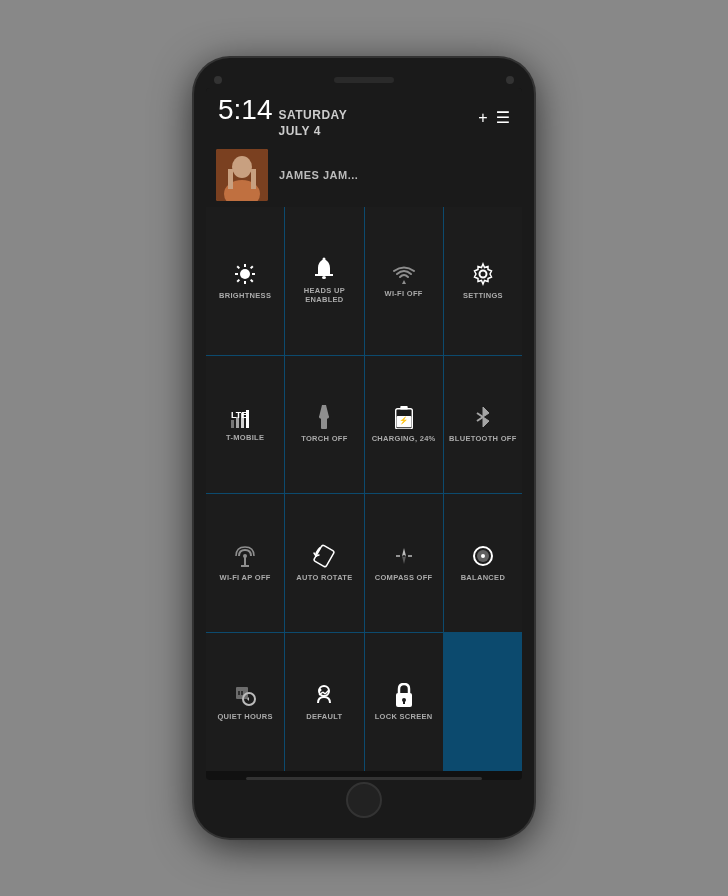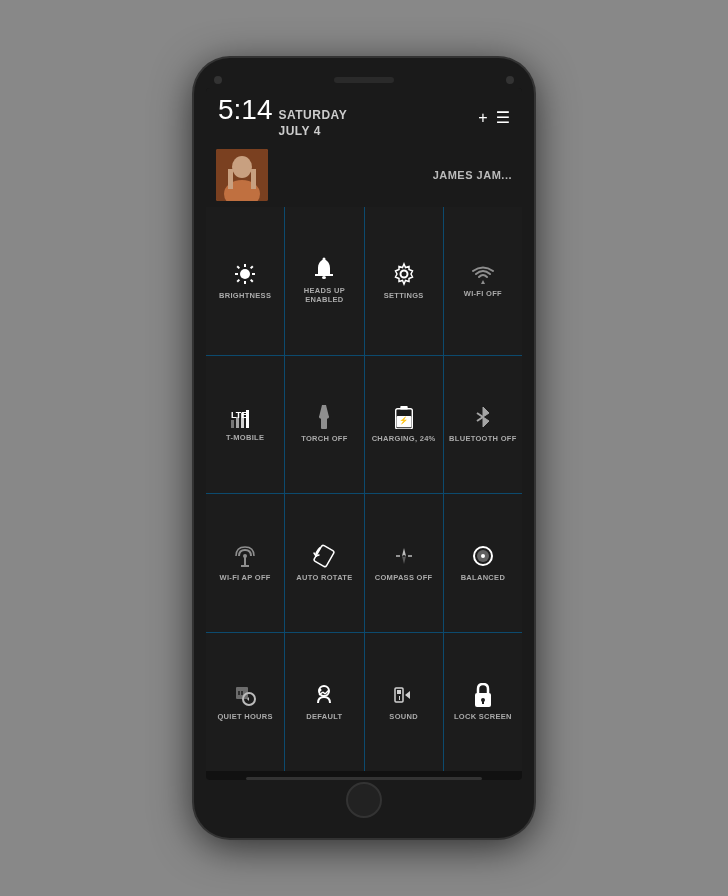--- a/index.html
+++ b/index.html
@@ -87,21 +87,20 @@
       color: white;
       font-size: 16px;
     }
     .profile-header {
       background: #1a1a1a;
       display: flex;
       align-items: center;
       padding: 4px 10px 6px 10px;
       gap: 11px;
       flex-shrink: 0;
-      justify-content: space-between;
     }
     .avatar {
       width: 52px;
       height: 52px;
       border-radius: 2px;
       background: #555;
       overflow: hidden;
       flex-shrink: 0;
     }
     .avatar-placeholder {
@@ -243,38 +242,38 @@
             <path d="M11 2 C11 2 5 4 5 11 L5 17 L2 17 L2 19 L20 19 L20 17 L17 17 L17 11 C17 4 11 2 11 2Z" fill="white"></path>
             <rect x="9" y="19" width="4" height="3" rx="2" fill="white"></rect>
             <circle cx="11" cy="2" r="1.5" fill="white"></circle>
           </svg>
         </span>
         <span class="cell-label">HEADS UP<br>ENABLED</span>
       </div>
 
       <div class="grid-cell">
         <span class="cell-icon">
-          <svg width="24" height="24" viewBox="0 0 24 24" fill="none">
-            <circle cx="12" cy="12" r="3.5" stroke="white" stroke-width="2"></circle>
-            <path d="M12 2 L13.5 5.5 L17 4.5 L17 7.5 L20.5 9 L19 12 L20.5 15 L17 16.5 L17 19.5 L13.5 18.5 L12 22 L10.5 18.5 L7 19.5 L7 16.5 L3.5 15 L5 12 L3.5 9 L7 7.5 L7 4.5 L10.5 5.5 Z" stroke="white" stroke-width="1.5" fill="none"></path>
-          </svg>
-        </span>
-        <span class="cell-label">SETTINGS</span>
-      </div>
-
-      <div class="grid-cell">
-        <span class="cell-icon">
           <svg width="24" height="20" viewBox="0 0 24 20" fill="white" opacity="0.5">
             <path d="M12 16 L14 20 L10 20 Z" fill="white"></path>
             <path d="M8 13 Q12 9 16 13" fill="none" stroke="white" stroke-width="2" stroke-linecap="round"></path>
             <path d="M5 10 Q12 4 19 10" fill="none" stroke="white" stroke-width="2" stroke-linecap="round"></path>
             <path d="M2 7 Q12 0 22 7" fill="none" stroke="white" stroke-width="2" stroke-linecap="round"></path>
           </svg>
         </span>
         <span class="cell-label">WI-FI OFF</span>
+      </div>
+
+      <div class="grid-cell">
+        <span class="cell-icon">
+          <svg width="24" height="24" viewBox="0 0 24 24" fill="none">
+            <circle cx="12" cy="12" r="3.5" stroke="white" stroke-width="2"></circle>
+            <path d="M12 2 L13.5 5.5 L17 4.5 L17 7.5 L20.5 9 L19 12 L20.5 15 L17 16.5 L17 19.5 L13.5 18.5 L12 22 L10.5 18.5 L7 19.5 L7 16.5 L3.5 15 L5 12 L3.5 9 L7 7.5 L7 4.5 L10.5 5.5 Z" stroke="white" stroke-width="1.5" fill="none"></path>
+          </svg>
+        </span>
+        <span class="cell-label">SETTINGS</span>
       </div>
 
       <div class="grid-cell">
         <span class="cell-icon">
           <svg width="28" height="22" viewBox="0 0 28 22" fill="white">
             <text x="0" y="12" font-size="9" font-weight="bold" fill="white" font-family="Arial">LTE</text>
             <rect x="0" y="14" width="3" height="8" fill="white" opacity="0.4"></rect>
             <rect x="5" y="11" width="3" height="11" fill="white" opacity="0.6"></rect>
             <rect x="10" y="7" width="3" height="15" fill="white" opacity="0.8"></rect>
             <rect x="15" y="4" width="3" height="18" fill="white"></rect>
@@ -386,31 +385,20 @@
             <path d="M6 20 Q6 14 12 14 Q18 14 18 20" fill="none" stroke="white" stroke-width="2"></path>
             <circle cx="8" cy="7" r="1.5" fill="white"></circle>
             <line x1="7" y1="12" x2="11" y2="9" stroke="white" stroke-width="1.5"></line>
             <line x1="11" y1="9" x2="13" y2="11" stroke="white" stroke-width="1.5"></line>
             <line x1="13" y1="11" x2="17" y2="7" stroke="white" stroke-width="1.5"></line>
           </svg>
         </span>
         <span class="cell-label">DEFAULT</span>
       </div>
 
-      <div class="grid-cell">
-        <span class="cell-icon">
-          <svg width="24" height="24" viewBox="0 0 24 24" fill="white" opacity="0.8">
-            <rect x="3" y="5" width="8" height="14" rx="1" stroke="white" stroke-width="1.5" fill="none"></rect>
-            <rect x="5" y="7" width="4" height="4" fill="white"></rect>
-            <rect x="7" y="13" width="1" height="4" fill="white"></rect>
-            <path d="M13 12 L18 8 L18 16 Z" fill="white"></path>
-          </svg>
-        </span>
-        <span class="cell-label">SOUND</span>
-      </div>
 
       <div class="grid-cell">
         <span class="cell-icon">
           <svg width="20" height="24" viewBox="0 0 20 24" fill="white">
             <rect x="2" y="10" width="16" height="14" rx="2" fill="white"></rect>
             <path d="M5 10 L5 6 Q5 1 10 1 Q15 1 15 6 L15 10" fill="none" stroke="white" stroke-width="2.5"></path>
             <circle cx="10" cy="17" r="2" fill="#1c1c1c"></circle>
             <rect x="9" y="17" width="2" height="4" fill="#1c1c1c"></rect>
           </svg>
         </span>

